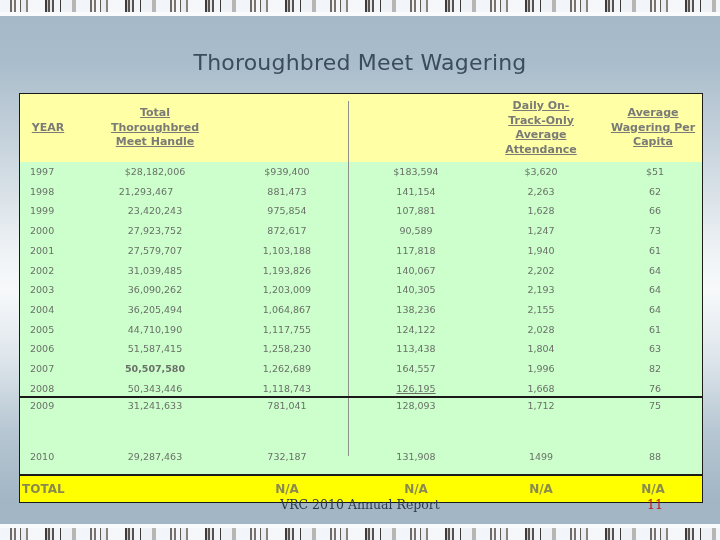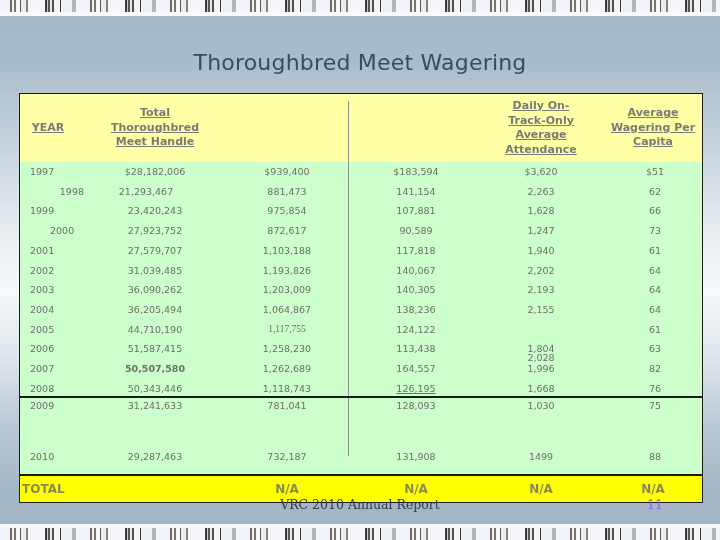--- a/index.html
+++ b/index.html
@@ -50,21 +50,21 @@
     border-top:2.5px solid #1a1a1a; box-sizing:border-box;
     font-size:12px; font-weight:bold; color:#8a8a50;
   }
   .total .cell { top:6px; }
   .footer-text {
     position:absolute; top:497px; left:280px; width:160px; text-align:center;
     font-family:"DejaVu Serif", serif; font-size:12.5px; color:#2d3a47;
   }
   .page-num {
     position:absolute; top:497px; left:640px; width:30px; text-align:center;
-    font-family:"DejaVu Serif", serif; font-size:12.5px; color:#8b5cf6;
+    font-family:"DejaVu Serif", serif; font-size:12.5px; color:#b91c1c;
   }
 </style>
 </head>
 <body>
 
 <div class="stripe top"></div>
 
 <div class="title">Thoroughbred Meet Wagering</div>
 
 <div class="table-box">
@@ -102,37 +102,37 @@
   <div class="rows" id="rows">
       <div class="row" style="top: 0px;">
         <div class="cell" style="left: 10px; width: 40px; text-align: left;">1997</div>
         <div class="cell" style="left: 75px; width: 120px;">$28,182,006</div>
         <div class="cell" style="left: 212px; width: 110px;">$939,400</div>
         <div class="cell" style="left: 335px; width: 122px;">$183,594</div>
         <div class="cell" style="left: 466px; width: 110px;">$3,620</div>
         <div class="cell" style="left: 600px; width: 70px;">$51</div>
       </div>
       <div class="row" style="top: 19.7px;">
-        <div class="cell" style="left: 24px; width: 40px; text-align: right;">1998</div>
+        <div class="cell" style="left: 10px; width: 40px; text-align: left;">1998</div>
         <div class="cell" style="left: 66px; width: 120px;">21,293,467</div>
         <div class="cell" style="left: 212px; width: 110px;">881,473</div>
         <div class="cell" style="left: 335px; width: 122px;">141,154</div>
         <div class="cell" style="left: 466px; width: 110px;">2,263</div>
         <div class="cell" style="left: 600px; width: 70px;">62</div>
       </div>
       <div class="row" style="top: 39.4px;">
         <div class="cell" style="left: 10px; width: 40px; text-align: left;">1999</div>
         <div class="cell" style="left: 75px; width: 120px;">23,420,243</div>
         <div class="cell" style="left: 212px; width: 110px;">975,854</div>
         <div class="cell" style="left: 335px; width: 122px;">107,881</div>
         <div class="cell" style="left: 466px; width: 110px;">1,628</div>
         <div class="cell" style="left: 600px; width: 70px;">66</div>
       </div>
       <div class="row" style="top: 59.1px;">
-        <div class="cell" style="left: 10px; width: 40px; text-align: left; margin-left: 20px;">2000</div>
+        <div class="cell" style="left: 10px; width: 40px; text-align: left;">2000</div>
         <div class="cell" style="left: 75px; width: 120px;">27,923,752</div>
         <div class="cell" style="left: 212px; width: 110px;">872,617</div>
         <div class="cell" style="left: 335px; width: 122px;">90,589</div>
         <div class="cell" style="left: 466px; width: 110px;">1,247</div>
         <div class="cell" style="left: 600px; width: 70px;">73</div>
       </div>
       <div class="row" style="top: 78.8px;">
         <div class="cell" style="left: 10px; width: 40px; text-align: left;">2001</div>
         <div class="cell" style="left: 75px; width: 120px;">27,579,707</div>
         <div class="cell" style="left: 212px; width: 110px;">1,103,188</div>
@@ -160,23 +160,23 @@
         <div class="cell" style="left: 10px; width: 40px; text-align: left;">2004</div>
         <div class="cell" style="left: 75px; width: 120px;">36,205,494</div>
         <div class="cell" style="left: 212px; width: 110px;">1,064,867</div>
         <div class="cell" style="left: 335px; width: 122px;">138,236</div>
         <div class="cell" style="left: 466px; width: 110px;">2,155</div>
         <div class="cell" style="left: 600px; width: 70px;">64</div>
       </div>
       <div class="row" style="top: 157.6px;">
         <div class="cell" style="left: 10px; width: 40px; text-align: left;">2005</div>
         <div class="cell" style="left: 75px; width: 120px;">44,710,190</div>
-        <div class="cell" style="left: 212px; width: 110px; font-family: Liberation Serif, serif;">1,117,755</div>
+        <div class="cell" style="left: 212px; width: 110px;">1,117,755</div>
         <div class="cell" style="left: 335px; width: 122px;">124,122</div>
-        <div class="cell" style="left: 466px; width: 110px; margin-top: 28px;">2,028</div>
+        <div class="cell" style="left: 466px; width: 110px;">2,028</div>
         <div class="cell" style="left: 600px; width: 70px;">61</div>
       </div>
       <div class="row" style="top: 177.3px;">
         <div class="cell" style="left: 10px; width: 40px; text-align: left;">2006</div>
         <div class="cell" style="left: 75px; width: 120px;">51,587,415</div>
         <div class="cell" style="left: 212px; width: 110px;">1,258,230</div>
         <div class="cell" style="left: 335px; width: 122px;">113,438</div>
         <div class="cell" style="left: 466px; width: 110px;">1,804</div>
         <div class="cell" style="left: 600px; width: 70px;">63</div>
       </div>
@@ -194,21 +194,21 @@
         <div class="cell" style="left: 212px; width: 110px;">1,118,743</div>
         <div class="cell" style="left: 335px; width: 122px; text-decoration: underline;">126,195</div>
         <div class="cell" style="left: 466px; width: 110px;">1,668</div>
         <div class="cell" style="left: 600px; width: 70px;">76</div>
       </div>
       <div class="row" style="top: 234.4px;">
         <div class="cell" style="left: 10px; width: 40px; text-align: left;">2009</div>
         <div class="cell" style="left: 75px; width: 120px;">31,241,633</div>
         <div class="cell" style="left: 212px; width: 110px;">781,041</div>
         <div class="cell" style="left: 335px; width: 122px;">128,093</div>
-        <div class="cell" style="left: 466px; width: 110px;">1,030</div>
+        <div class="cell" style="left: 466px; width: 110px;">1,712</div>
         <div class="cell" style="left: 600px; width: 70px;">75</div>
       </div>
       <div class="row" style="top: 254.1px; margin-top: 31px;">
         <div class="cell" style="left: 10px; width: 40px; text-align: left;">2010</div>
         <div class="cell" style="left: 75px; width: 120px;">29,287,463</div>
         <div class="cell" style="left: 212px; width: 110px;">732,187</div>
         <div class="cell" style="left: 335px; width: 122px;">131,908</div>
         <div class="cell" style="left: 466px; width: 110px;">1499</div>
         <div class="cell" style="left: 600px; width: 70px;">88</div>
       </div>

